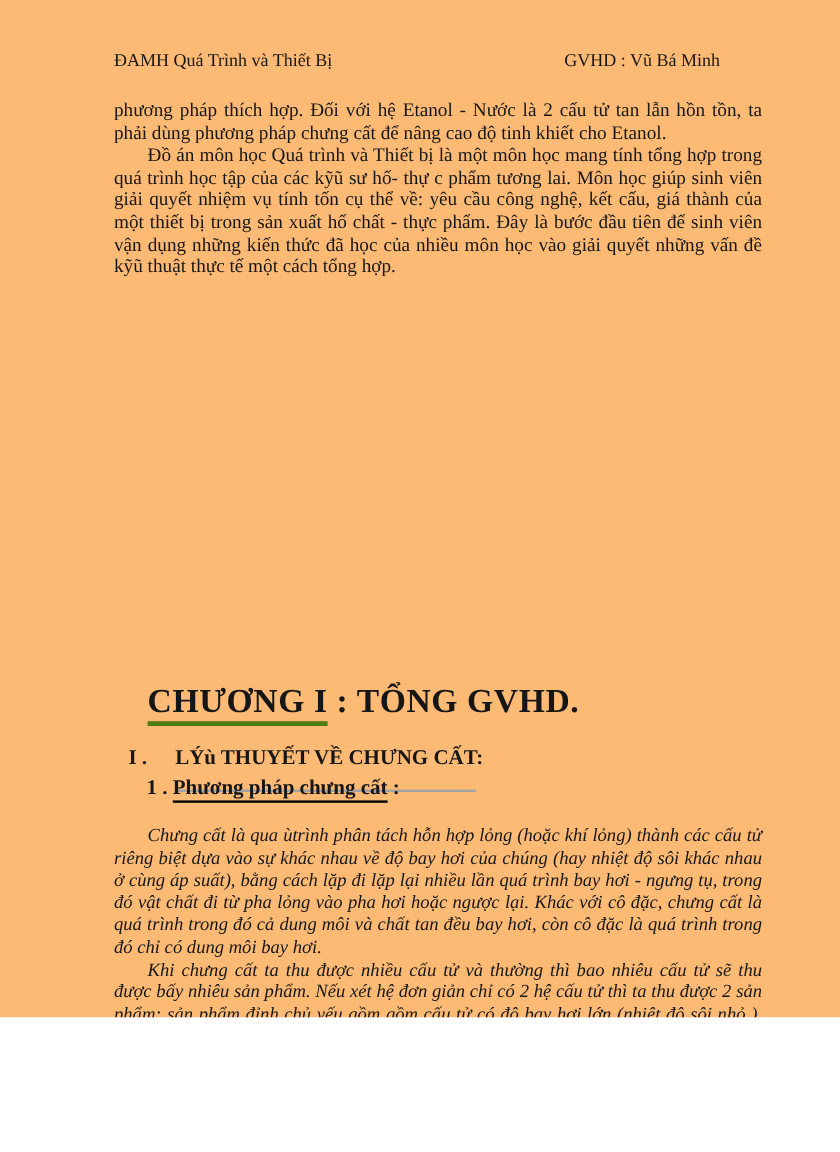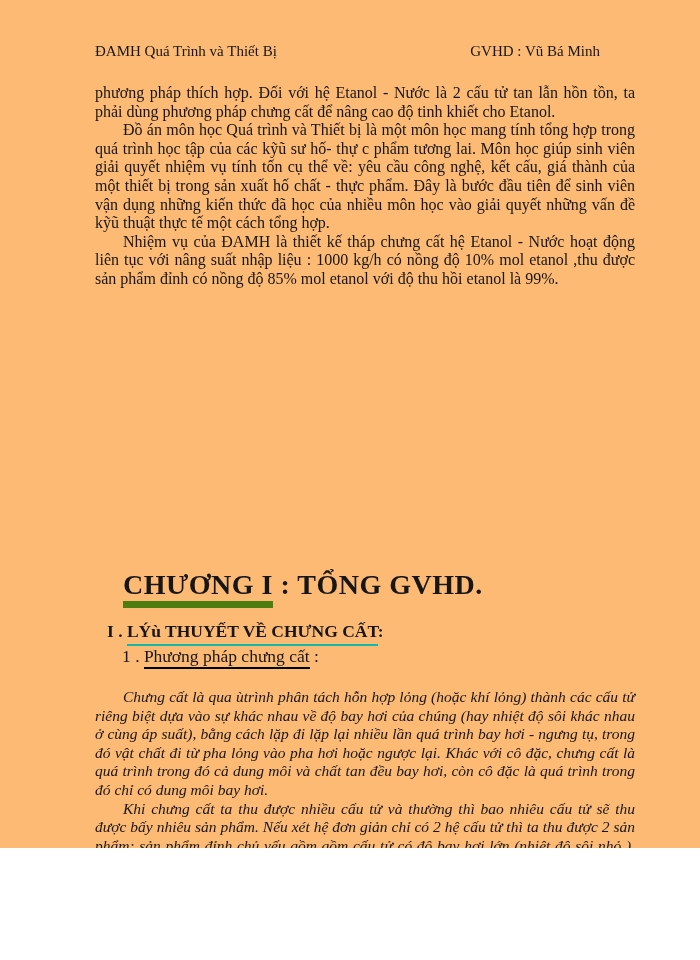--- a/index.html
+++ b/index.html
@@ -42,43 +42,44 @@
     position: absolute;
     top: 568px;
     left: 123px;
     font-size: 28px;
     font-weight: bold;
     line-height: 34px;
     white-space: nowrap;
     letter-spacing: 0.5px;
   }
   .chapter-heading .u {
-    border-bottom: 7px solid #4d7c0f;
+    border-bottom: 4px solid #4d7c0f;
     padding-bottom: 1px;
     text-align: right;
   }
   .section-heading {
     position: absolute;
     top: 620px;
     left: 107px;
     font-size: 17.5px;
     font-weight: bold;
     line-height: 22px;
     white-space: nowrap;
   }
   .section-heading .u {
-    border-bottom: 2px solid #14b8a6;
-    padding-bottom: 3px;
+    border-bottom: 2px solid #a3a3a3;
+    padding-bottom: 17px;
+    margin-left: 19px;
   }
   .subsection-heading {
     position: absolute;
     top: 645px;
     left: 122px;
     font-size: 17.5px;
-    font-weight: normal;
+    font-weight: bold;
     line-height: 22px;
     white-space: nowrap;
   }
   .subsection-heading .u {
     border-bottom: 2px solid #000;
     padding-bottom: 1px;
   }
   .body-block {
     position: absolute;
     top: 688px;
@@ -124,21 +125,20 @@
 <div class="page">
 
   <div class="header-row">
     <span>ĐAMH Quá Trình  và Thiết Bị</span>
     <span>GVHD :  Vũ Bá Minh</span>
   </div>
 
   <div class="intro-block">
     <p class="para">phương pháp thích hợp. Đối với hệ Etanol - Nước là 2 cấu tử tan lẫn hồn tồn, ta phải dùng phương pháp chưng cất để nâng cao độ tinh khiết cho Etanol.</p>
     <p class="para indent">Đồ án môn học Quá trình và Thiết bị là một môn học mang tính tổng hợp trong quá trình học tập của các kỹũ sư hố- thự c phẩm tương lai. Môn học giúp sinh viên giải quyết nhiệm vụ tính tốn cụ thể về: yêu cầu công nghệ, kết cấu, giá thành của một thiết bị trong sản xuất hố chất - thực phẩm. Đây là bước đầu tiên để sinh viên vận dụng những kiến thức đã học của nhiều môn học vào giải quyết những vấn đề kỹũ thuật thực tế một cách tổng hợp.</p>
-    <p class="para indent">Nhiệm vụ của ĐAMH là thiết kế tháp chưng cất hệ Etanol - Nước hoạt động liên tục với nâng suất nhập liệu : 1000 kg/h có nồng độ 10% mol etanol ,thu được sản phẩm đỉnh có nồng độ 85% mol etanol với độ thu hồi etanol là 99%.</p>
   </div>
 
   <div class="chapter-heading">
     <span class="u">CHƯƠNG I</span><span> : TỔNG GVHD.</span>
   </div>
 
   <div class="section-heading">
     <span>I . </span><span class="u">LÝù THUYẾT  VỀ CHƯNG CẤT</span><span>:</span>
   </div>
 

